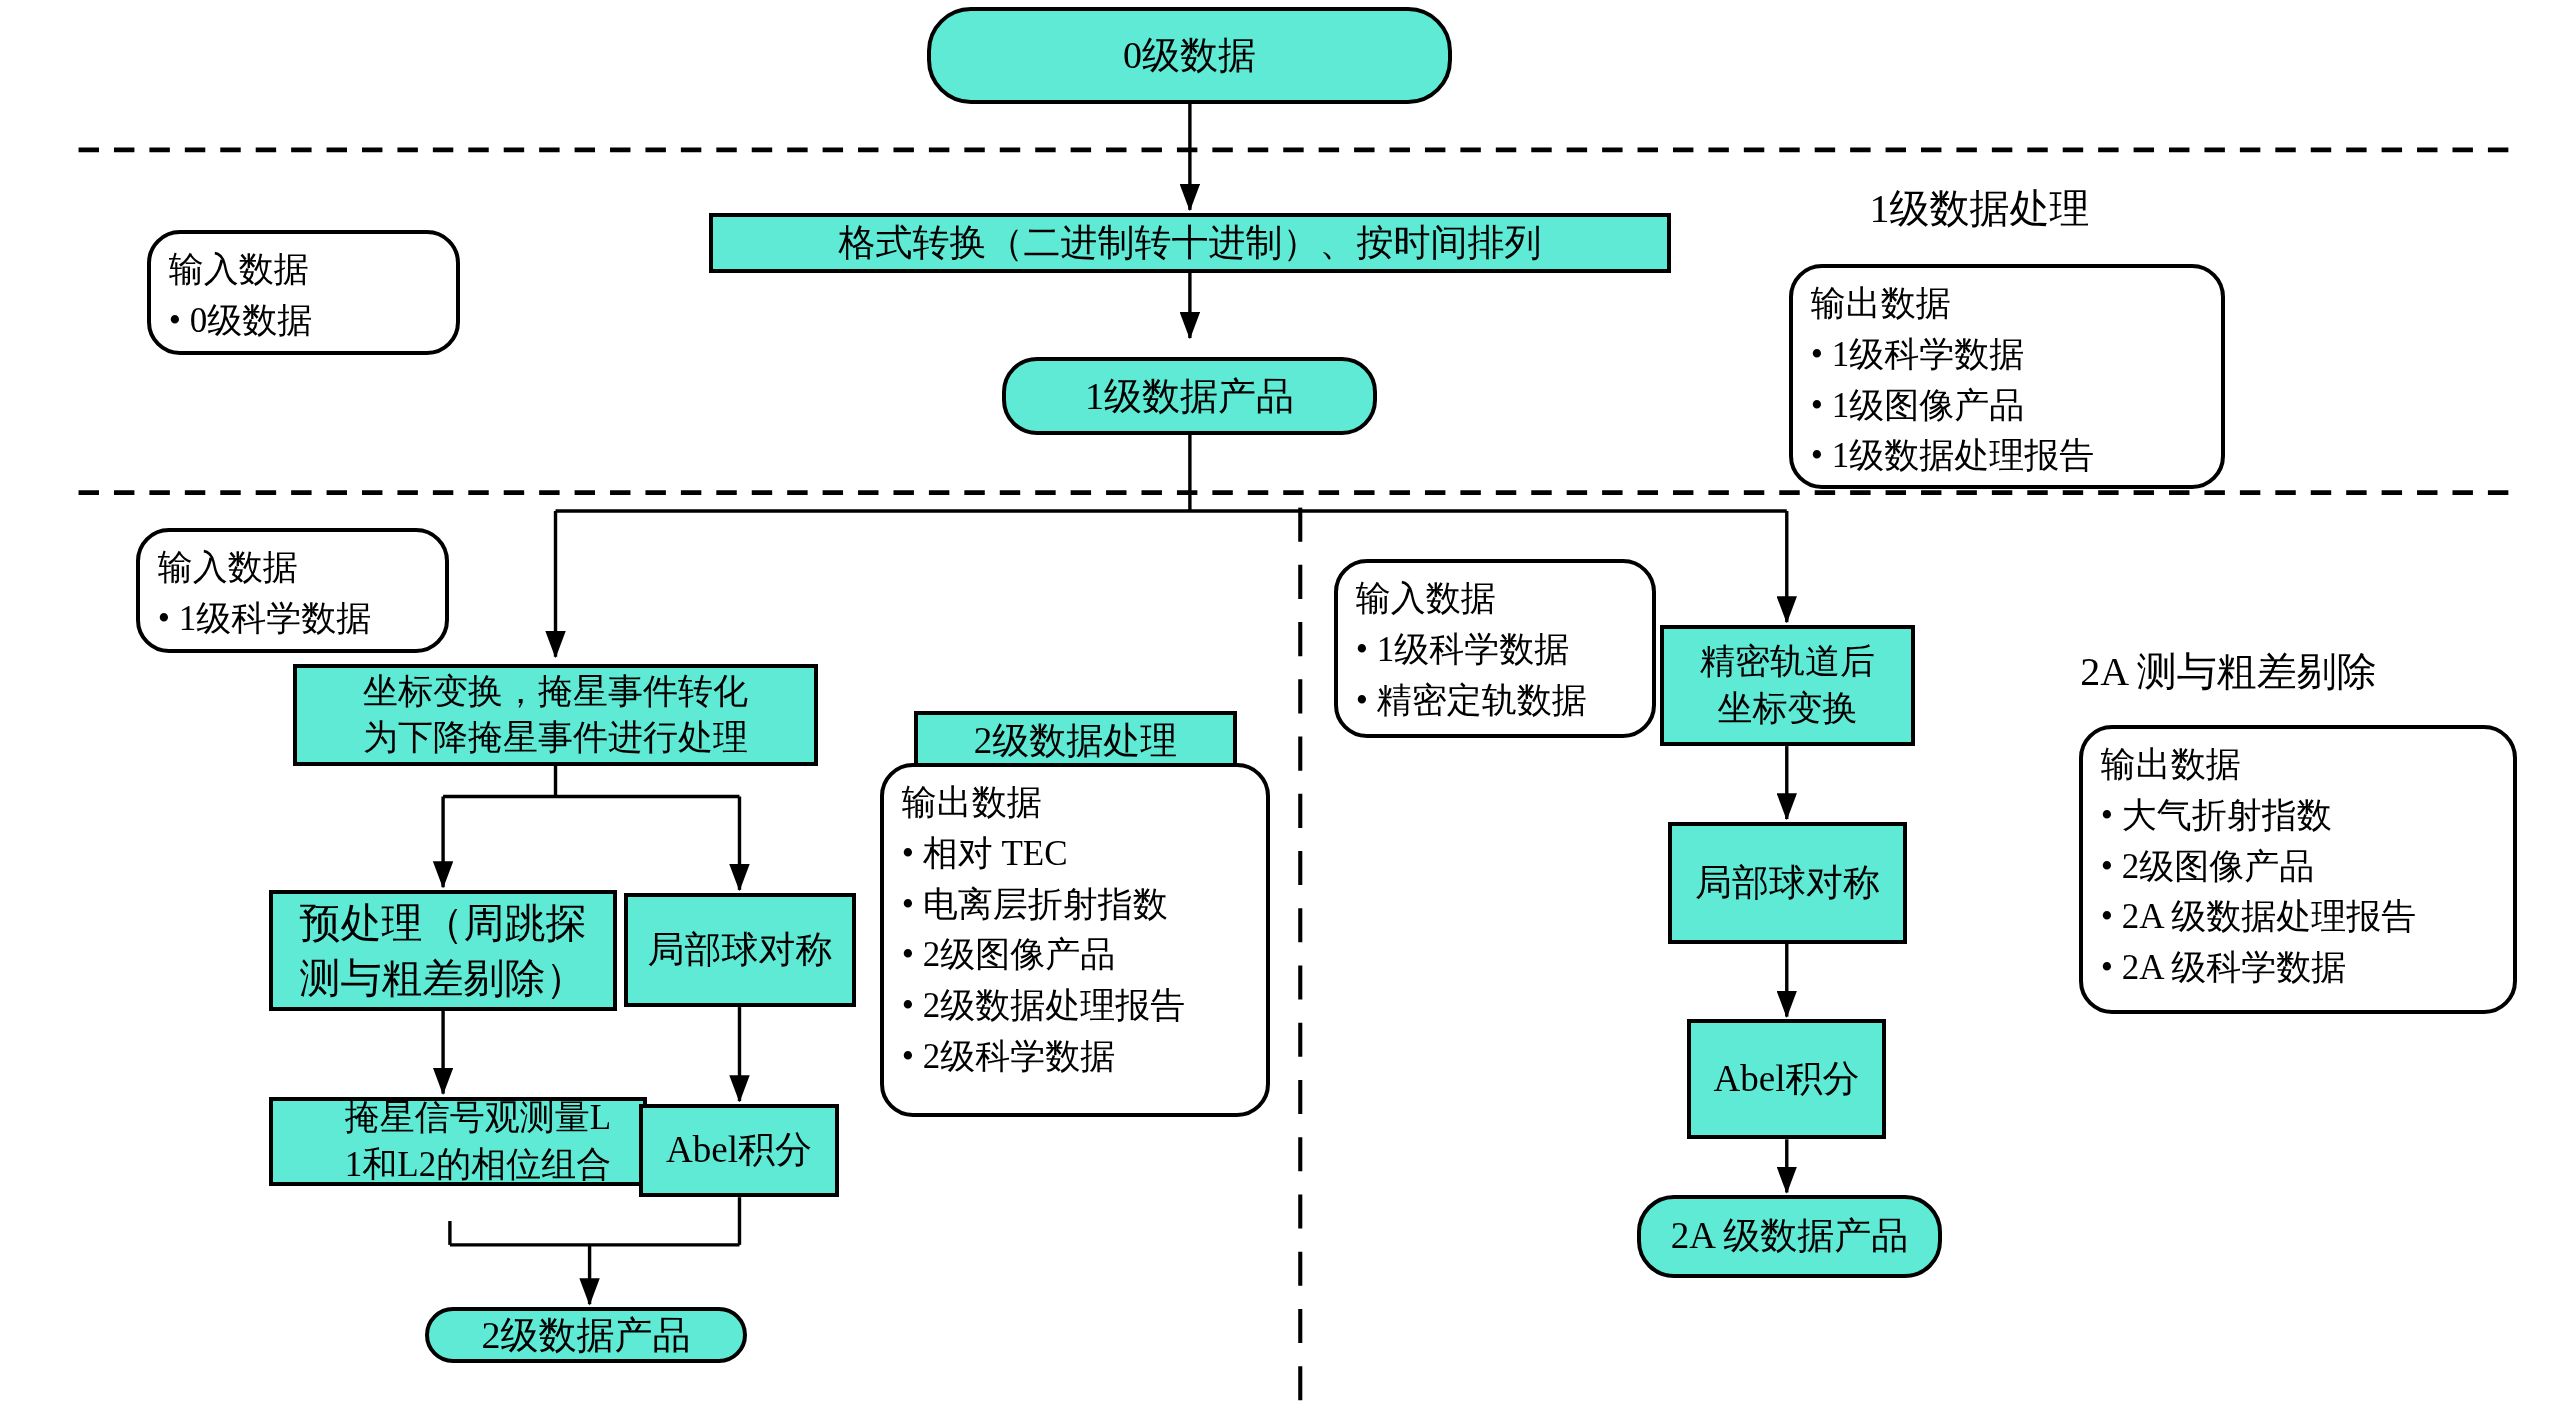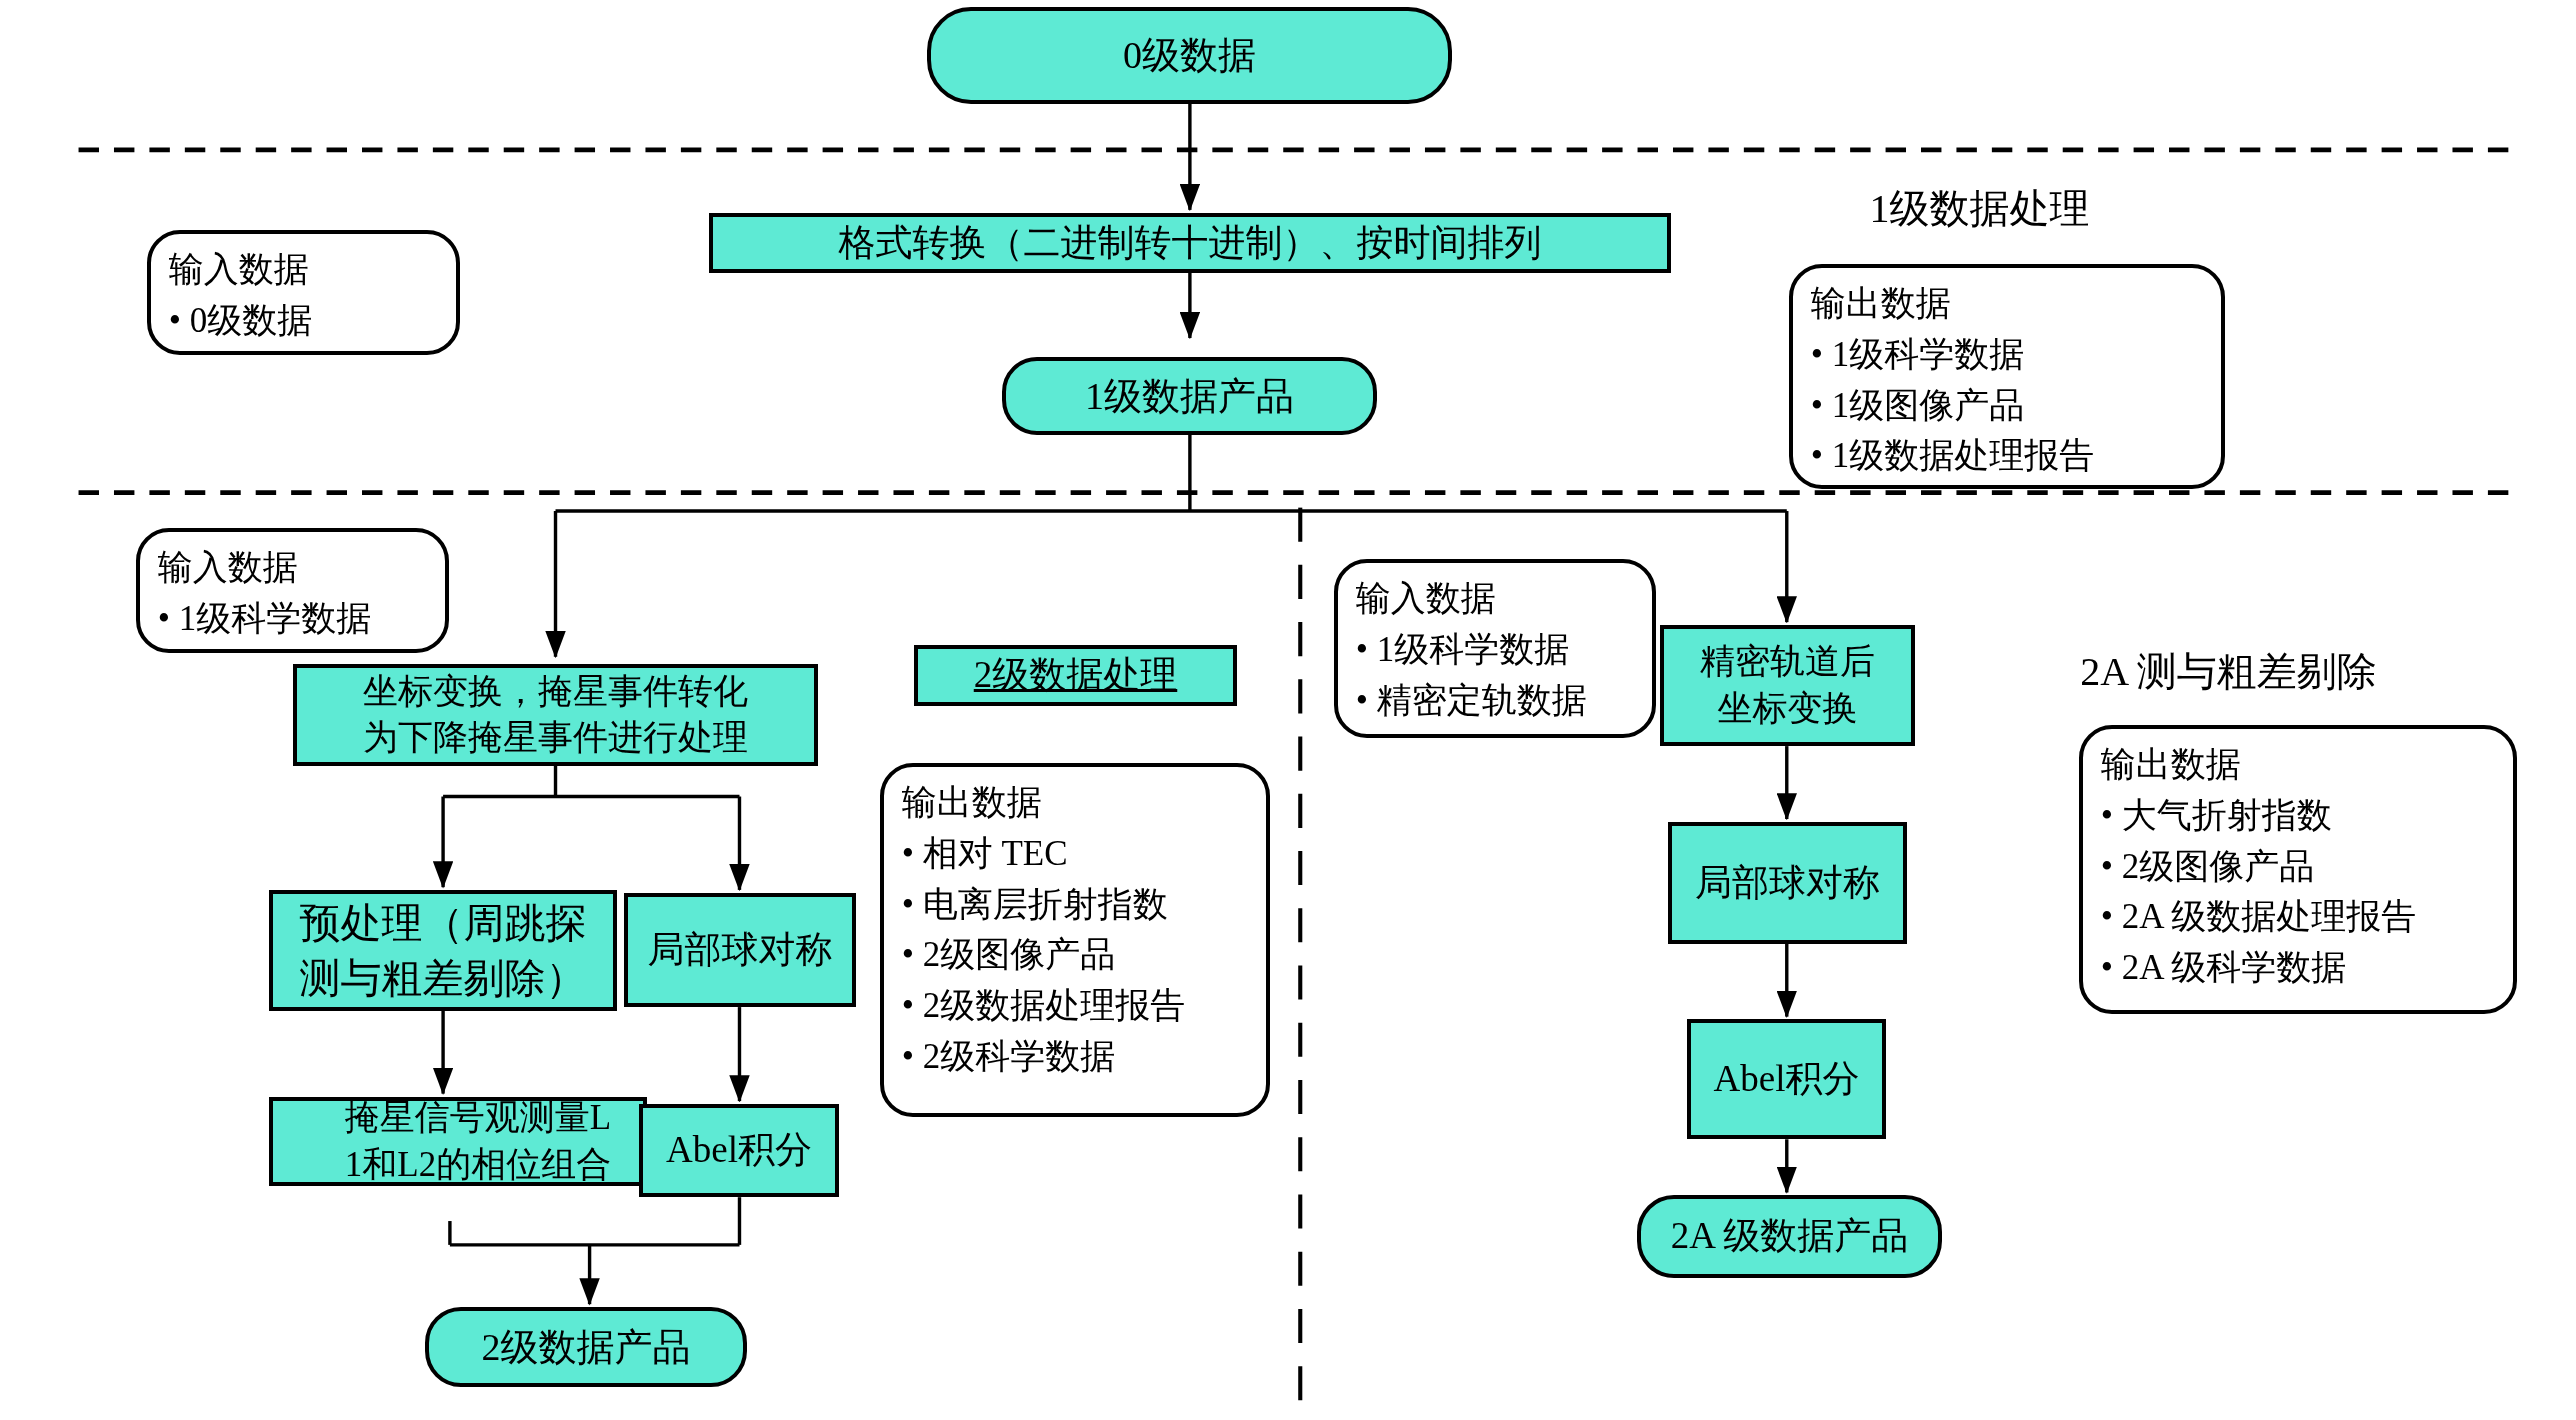--- a/index.html
+++ b/index.html
@@ -118,40 +118,40 @@
 • 1级数据处理报告</div>
 
   <div class="node stadium" style="left:1002px; top:341px; width:375px; height:78px; border-radius:35px;margin-top:16px;">1级数据产品</div>
 
   <div class="list" style="left:136px; top:528px; width:313px; height:125px;">输入数据
 • 1级科学数据</div>
 
   <div class="node" style="left:293px; top:664px; width:525px; height:102px; font-size:35px;">坐标变换，掩星事件转化
 为下降掩星事件进行处理</div>
 
-  <div class="node" style="left:914px; top:645px; width:323px; height:61px;text-decoration:underline;">2级数据处理</div>
+  <div class="node" style="left:914px; top:711px; width:323px; height:61px;">2级数据处理</div>
 
   <div class="list" style="left:880px; top:763px; width:390px; height:354px;">输出数据
 • 相对 TEC
 • 电离层折射指数
 • 2级图像产品
 • 2级数据处理报告
 • 2级科学数据</div>
 
   <div class="node" style="left:269px; top:890px; width:348px; height:121px; font-size:41px;">预处理（周跳探
 测与粗差剔除）</div>
 
   <div class="node" style="left:624px; top:893px; width:232px; height:114px;">局部球对称</div>
 
   <div class="node" style="left:269px; top:1097px; width:378px; height:89px; font-size:35px;padding-left:40px;">掩星信号观测量L
 1和L2的相位组合</div>
 
   <div class="node" style="left:639px; top:1104px; width:200px; height:93px;">Abel积分</div>
 
-  <div class="node stadium" style="left:425px; top:1307px; width:322px; height:80px; border-radius:36px;">2级数据产品</div>
+  <div class="node stadium" style="left:425px; top:1307px; width:322px; height:56px; border-radius:36px;">2级数据产品</div>
 
   <div class="list" style="left:1334px; top:559px; width:322px; height:179px;">输入数据
 • 1级科学数据
 • 精密定轨数据</div>
 
   <div class="node" style="left:1660px; top:625px; width:255px; height:121px; font-size:35px;">精密轨道后
 坐标变换</div>
 
   <div class="section-title" style="left:2017px; top:644px; width:423px;">2A 测与粗差剔除</div>
 

